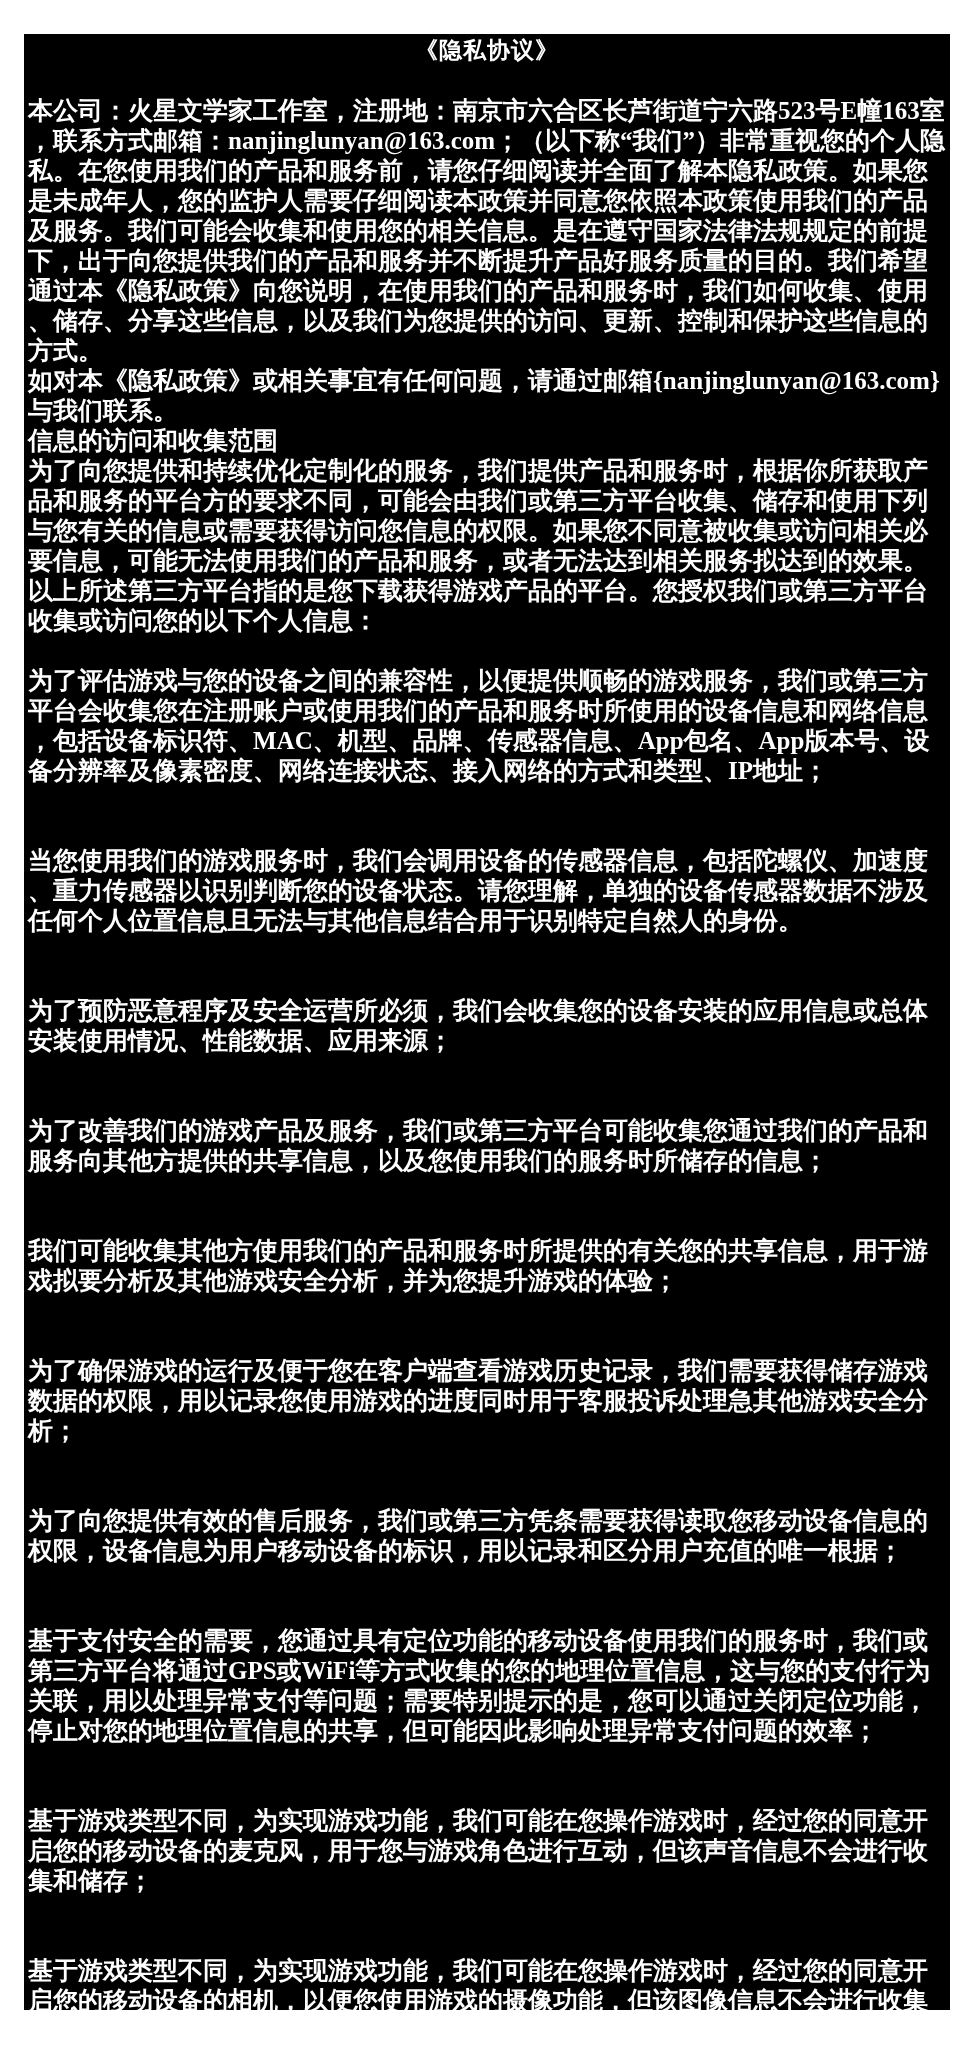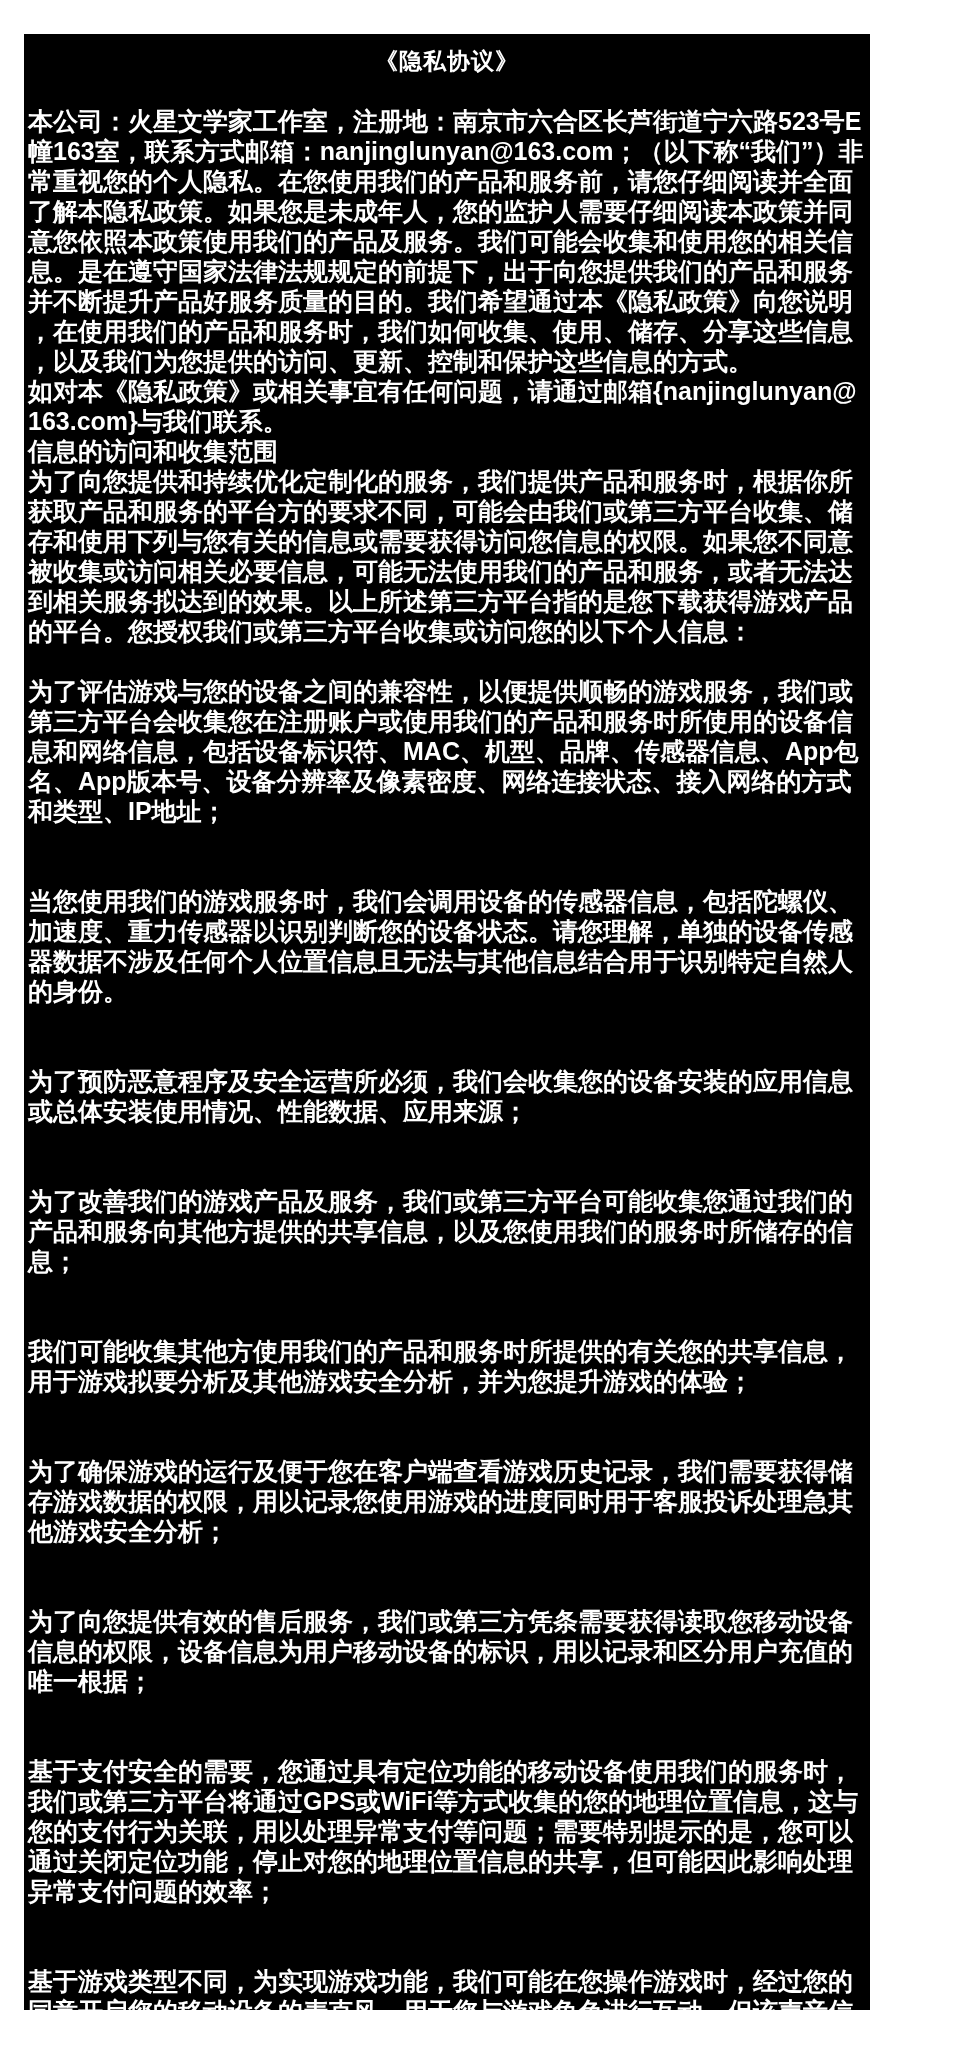--- a/index.html
+++ b/index.html
@@ -11,27 +11,28 @@
     height: 2048px;
     background: var(--page-bg, #ffffff);
     position: relative;
     font-family: "Liberation Sans", "DejaVu Sans", sans-serif;
     overflow: hidden;
   }
   .agreement-panel {
     position: absolute;
     left: 24px;
     top: 34px;
-    width: 846px;
+    width: 926px;
     height: 1976px;
     background: var(--panel-bg, #000000);
     color: var(--text-color, #ffffff);
     box-sizing: border-box;
-    padding: 12px 4px 0 4px;
+    padding: 2px 4px 0 4px;
     overflow: hidden;
+    font-family: Liberation Serif, serif;
   }
   .agreement-title {
     margin: 0 0 30px 0;
     font-size: 23px;
     line-height: 30px;
     font-weight: bold;
     text-align: center;
     letter-spacing: 1px;
   }
   .agreement-body {

